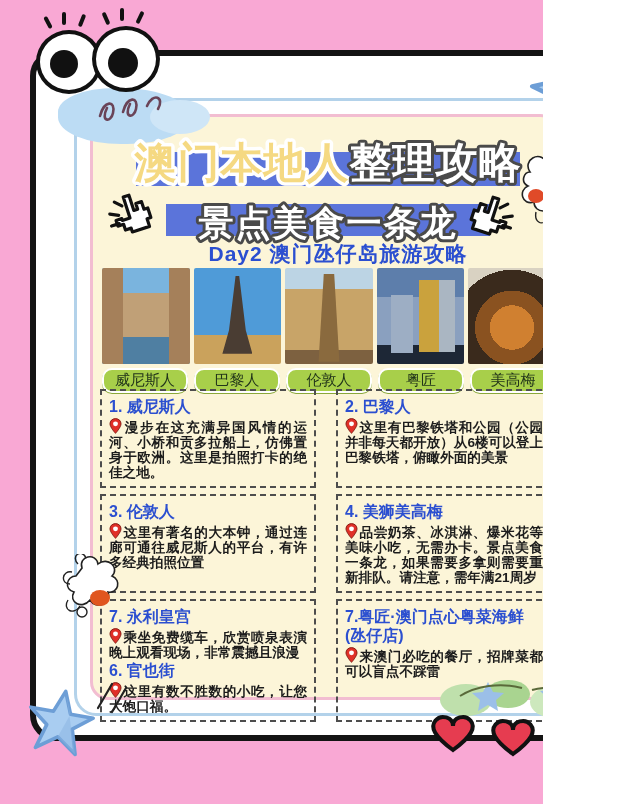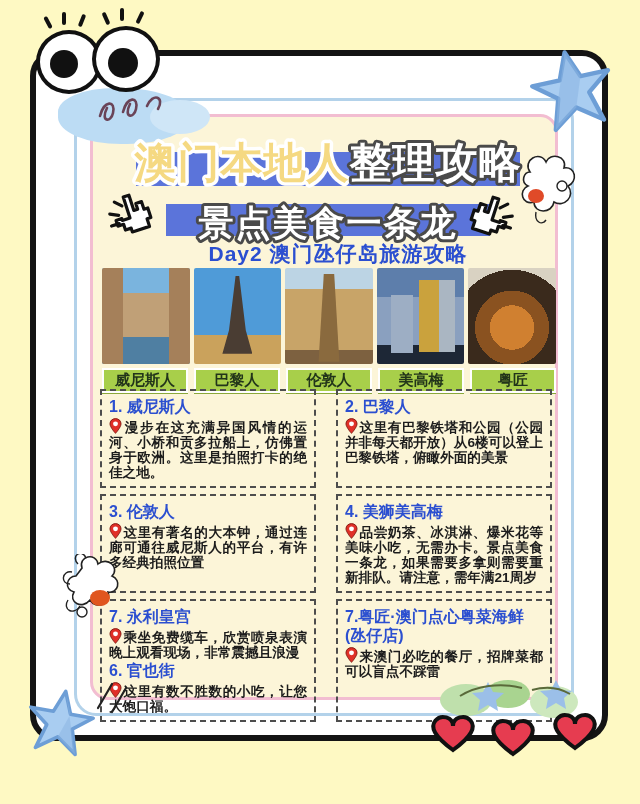--- a/index.html
+++ b/index.html
@@ -1,16 +1,16 @@
 <!DOCTYPE html>
 <html><head>
 <meta charset="utf-8">
 <style>
   html,body{margin:0;padding:0;background:#fff;}
-  .canvas{position:relative;width:640px;height:804px;background:#fef9c3;overflow:hidden;
+  .canvas{position:relative;width:543px;height:804px;background:#f9a8d4;overflow:hidden;
           font-family:"Liberation Sans","DejaVu Sans",sans-serif;}
   
   .frame{position:absolute;left:30px;top:50px;width:566px;height:679px;
          border:6px solid #141414;border-radius:26px;background:#ffffff;z-index:1;}
   .blue-rect{position:absolute;left:74px;top:98px;width:494px;height:612px;
          border:3px solid #b3d2ea;border-radius:22px;z-index:2;}
   .pink-rect{position:absolute;left:90px;top:114px;width:462px;height:580px;
          border:3px solid #f2bdd1;border-radius:18px;background:#fcf5d8;z-index:2;}
   
   .band{position:absolute;background:#5b74da;z-index:3;}
@@ -35,23 +35,23 @@
       background:#4a3d33;clip-path:polygon(44% 0,56% 0,78% 70%,100% 100%,0 100%,22% 70%);}
   .ph3{background:linear-gradient(180deg,#bcd4e4 0 22%,#c8a468 22% 85%,#7d6140 85%);}
   .ph3:before{content:"";position:absolute;left:50%;top:6%;width:26px;height:88px;transform:translateX(-50%);
       background:#8a6a3e;clip-path:polygon(30% 0,70% 0,90% 100%,10% 100%);}
   .ph4{background:linear-gradient(180deg,#5d7eab 0 30%,#8aa0bf 30% 80%,#1d2736 80%);}
   .ph4:before{content:"";position:absolute;left:48%;top:12%;width:36px;height:72px;
       background:linear-gradient(90deg,#caa23d 0 55%,#aab6c2 55%);}
   .ph4:after{content:"";position:absolute;left:16%;top:28%;width:22px;height:58px;background:#9daec4;}
   .ph5{background:radial-gradient(circle at 50% 62%,#d08030 0 30%,#8a5220 30% 50%,#3a2a1c 50% 78%,#d9d2c2 78%);}
   .labels{position:absolute;left:102px;top:368px;width:454px;display:flex;gap:6px;z-index:3;}
-  .pill{flex:1;height:21px;background:#a8cf4a;border:2px solid #fff;border-radius:0;
+  .pill{flex:1;height:21px;background:#a8cf4a;border:2px solid #fff;border-radius:10px;
         display:flex;align-items:center;justify-content:center;
-        font-size:15px;font-weight:bold;color:#22351a;box-shadow:0 1px 0 #8aa83a;}
+        font-size:15px;font-weight:normal;color:#22351a;box-shadow:0 1px 0 #8aa83a;}
   
   .sections{position:absolute;left:100px;top:389px;width:452px;display:grid;
         grid-template-columns:1fr 1fr;gap:6px 20px;z-index:3;}
   .sec-box{border:2px dashed #4d4d4d;padding:5px 7px 6px;}
   .entry-title{font-size:16px;font-weight:800;color:#2b4fd0;margin:1px 0 2px;line-height:19px;}
   .entry-body{font-size:13.6px;font-weight:600;color:#1c1c1c;line-height:15px;text-align:justify;}
   .pin{display:inline-block;width:13px;height:16px;vertical-align:-2px;margin-right:1px;}
   
   .deco{position:absolute;z-index:10;}
   .eye{position:absolute;background:#fff;border:4px solid #111;border-radius:50%;}
@@ -108,22 +108,22 @@
     <div class="photo ph1"></div>
     <div class="photo ph2"></div>
     <div class="photo ph3"></div>
     <div class="photo ph4"></div>
     <div class="photo ph5"></div>
   </div>
   <div class="labels">
     <div class="pill">威尼斯人</div>
     <div class="pill">巴黎人</div>
     <div class="pill">伦敦人</div>
+    <div class="pill">粤匠</div>
     <div class="pill">美高梅</div>
-    <div class="pill">粤匠</div>
   </div>
 
   <div class="sections">
 
     <div class="sec-box">
       <div class="entry-title">1. 威尼斯人</div>
       <div class="entry-body"><svg class="pin" viewBox="0 0 20 26">
             <path d="M10 1 C4.5 1 1 5 1 9.5 C1 15 10 25 10 25 C10 25 19 15 19 9.5 C19 5 15.5 1 10 1 Z" fill="#e03028" stroke="#7a150e" stroke-width="1.4"></path>
             <circle cx="10" cy="9.5" r="4" fill="#fff"></circle>
           </svg><span>漫步在这充满异国风情的运河、小桥和贡多拉船上，仿佛置身于欧洲。这里是拍照打卡的绝佳之地。</span></div>

